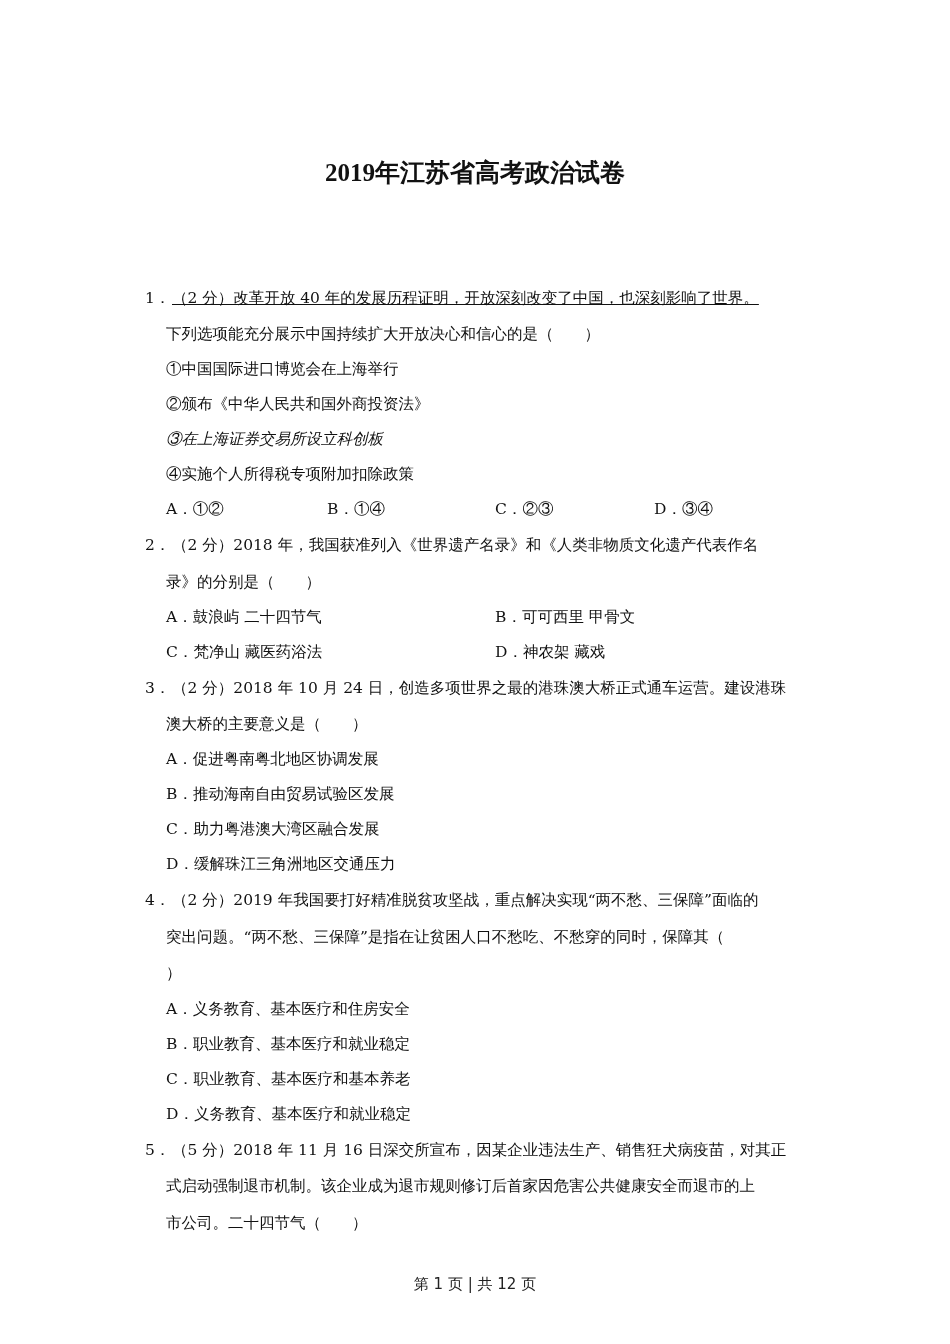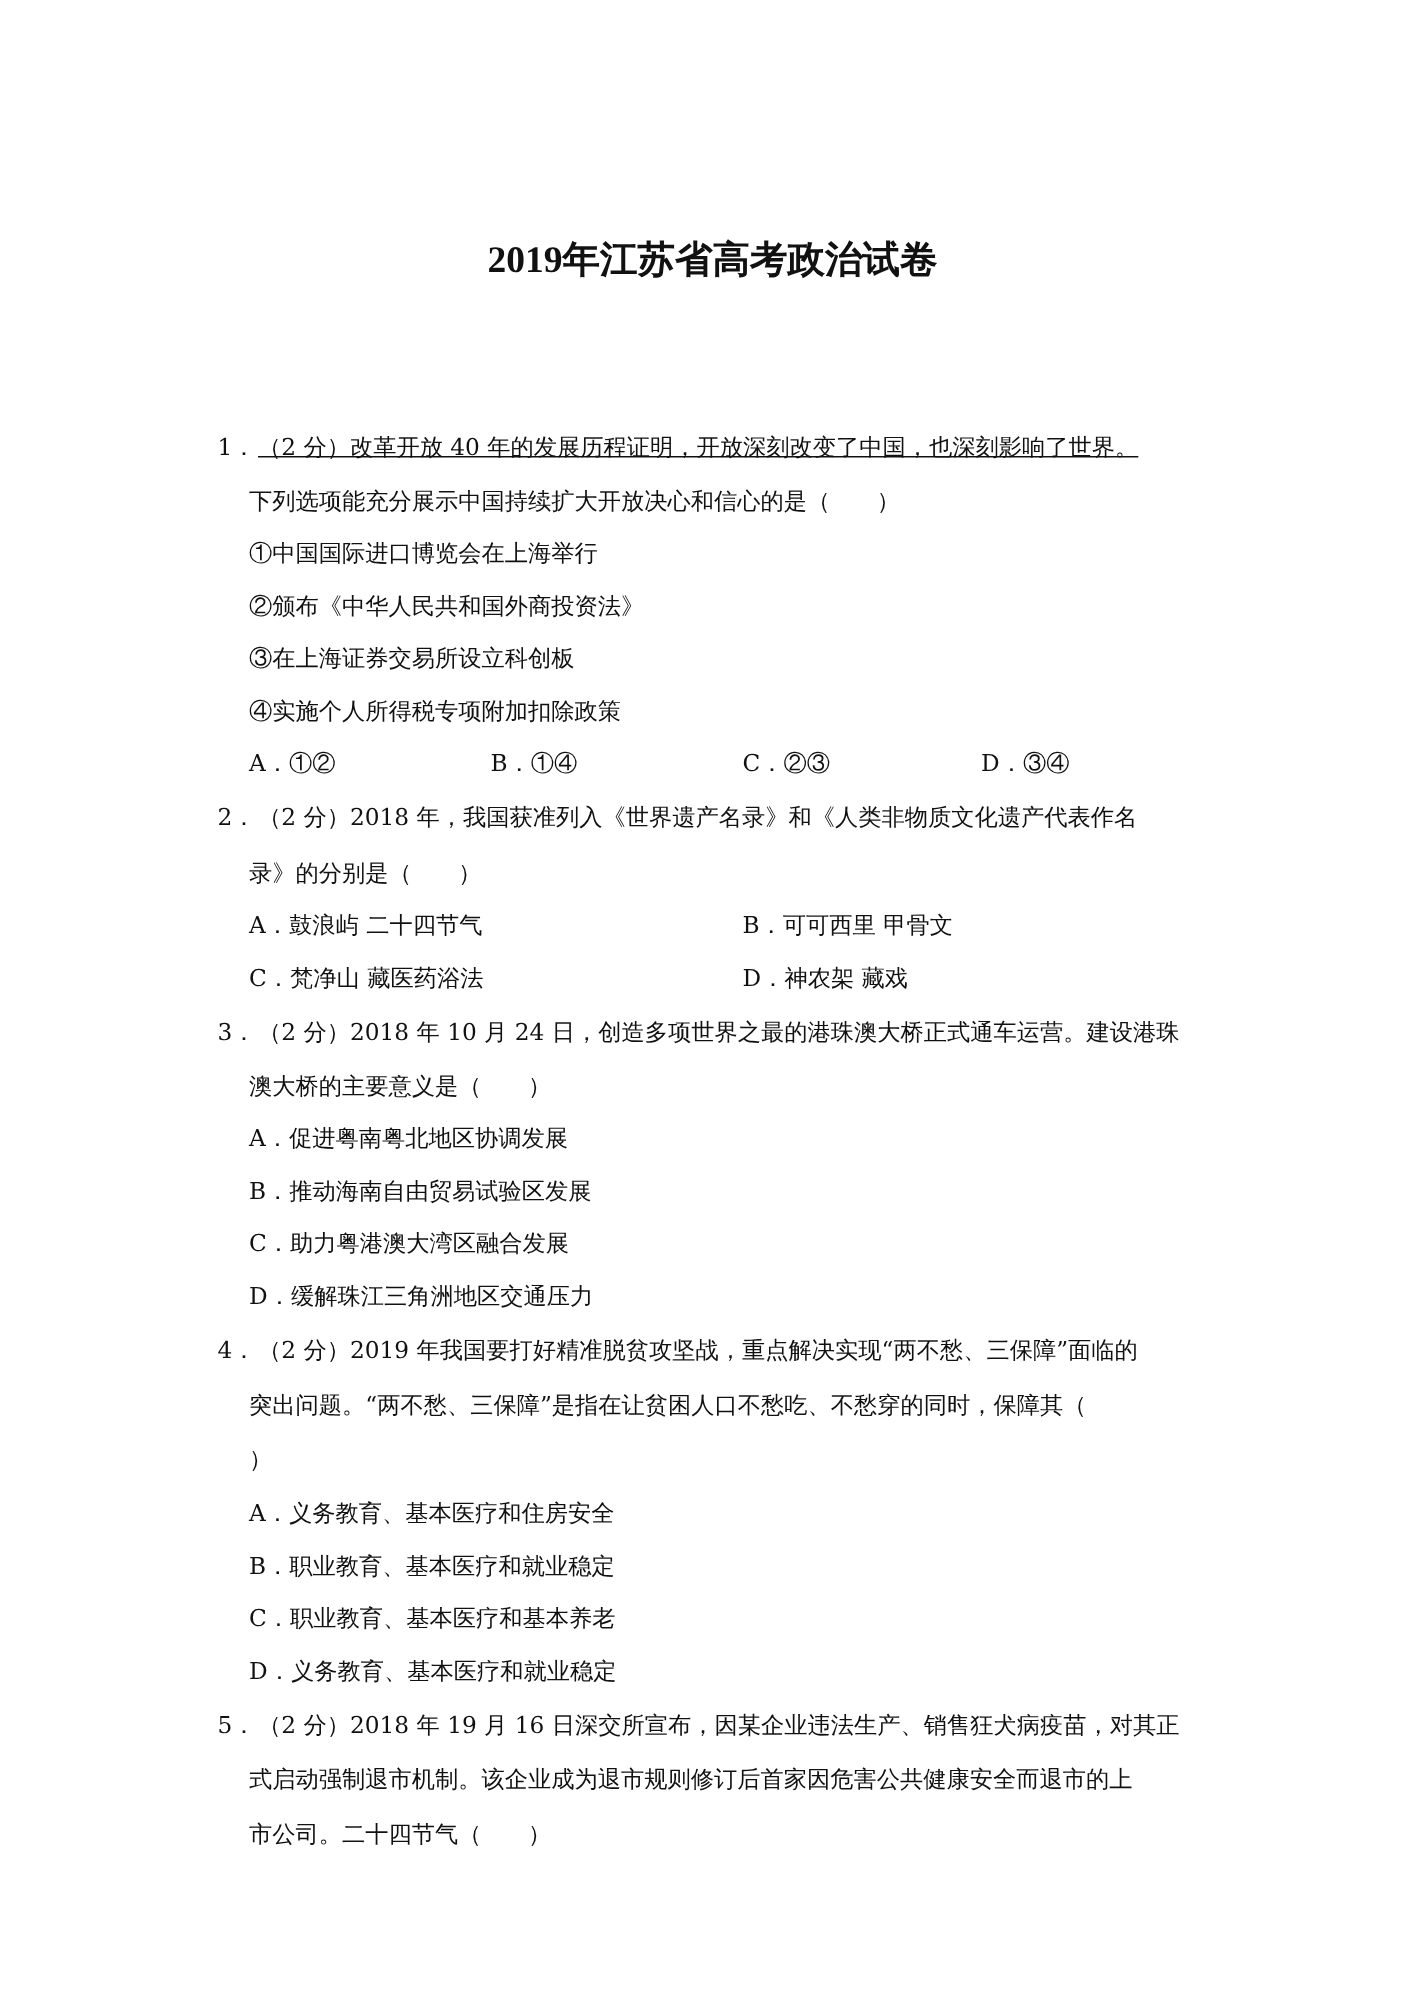--- a/index.html
+++ b/index.html
@@ -36,21 +36,21 @@
 
   <div class="title">2019年江苏省高考政治试卷</div>
 
 
   <div>
     <span class="line q-num" style="top:256px;">1．</span>
     <span class="line" style="top:256px; left:172px;text-decoration:underline;">（2 分）改革开放 40 年的发展历程证明，开放深刻改变了中国，也深刻影响了世界。</span>
     <span class="line indent" style="top:292px;">下列选项能充分展示中国持续扩大开放决心和信心的是（　　）</span>
     <span class="line indent" style="top:327px;">①中国国际进口博览会在上海举行</span>
     <span class="line indent" style="top:362px;">②颁布《中华人民共和国外商投资法》</span>
-    <span class="line indent" style="top:397px;">③在上海证券交易所设立科创板</span>
+    <span class="line indent" style="top:397px;font-style:italic;">③在上海证券交易所设立科创板</span>
     <span class="line indent" style="top:432px;">④实施个人所得税专项附加扣除政策</span>
     <div class="opt" style="top:467px; left:166px;"><span>A．</span><span>①②</span></div>
     <div class="opt" style="top:467px; left:327px;"><span>B．</span><span>①④</span></div>
     <div class="opt" style="top:467px; left:495px;"><span>C．</span><span>②③</span></div>
     <div class="opt" style="top:467px; left:654px;"><span>D．</span><span>③④</span></div>
   </div>
 
   <div>
     <span class="line q-num" style="top:503px;">2．</span>
     <span class="line" style="top:503px; left:172px;">（2 分）2018 年，我国获准列入《世界遗产名录》和《人类非物质文化遗产代表作名</span>
@@ -77,18 +77,19 @@
     <span class="line indent" style="top:895px;">突出问题。“两不愁、三保障”是指在让贫困人口不愁吃、不愁穿的同时，保障其（</span>
     <span class="line indent" style="top:931px;">）</span>
     <div class="opt" style="top:967px; left:166px;"><span>A．</span><span>义务教育、基本医疗和住房安全</span></div>
     <div class="opt" style="top:1002px; left:166px;"><span>B．</span><span>职业教育、基本医疗和就业稳定</span></div>
     <div class="opt" style="top:1037px; left:166px;"><span>C．</span><span>职业教育、基本医疗和基本养老</span></div>
     <div class="opt" style="top:1072px; left:166px;"><span>D．</span><span>义务教育、基本医疗和就业稳定</span></div>
   </div>
 
   <div>
     <span class="line q-num" style="top:1108px;">5．</span>
-    <span class="line" style="top:1108px; left:172px;">（2 分）2018 年 19 月 16 日深交所宣布，因某企业违法生产、销售狂犬病疫苗，对其正</span>
+    <span class="line" style="top:1108px; left:172px;">（5 分）2018 年 11 月 16 日深交所宣布，因某企业违法生产、销售狂犬病疫苗，对其正</span>
     <span class="line indent" style="top:1144px;">式启动强制退市机制。该企业成为退市规则修订后首家因危害公共健康安全而退市的上</span>
     <span class="line indent" style="top:1181px;">市公司。二十四节气（　　）</span>
   </div>
 
+  <div class="footer">第 1 页 | 共 12 页</div>
 </div>
 
 </body></html>

